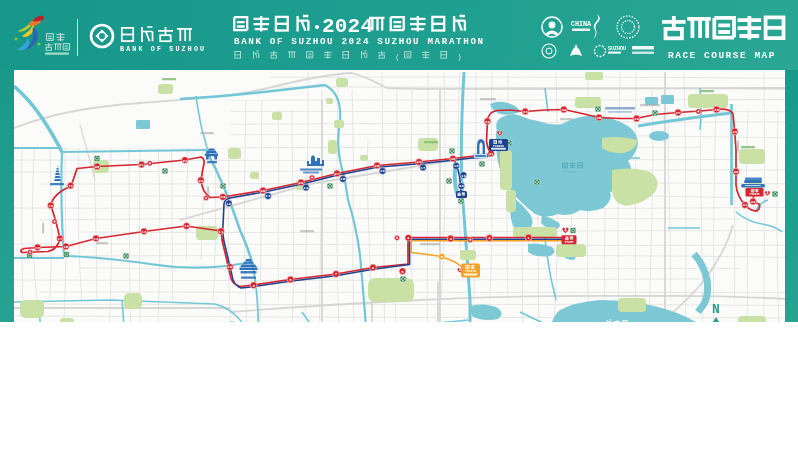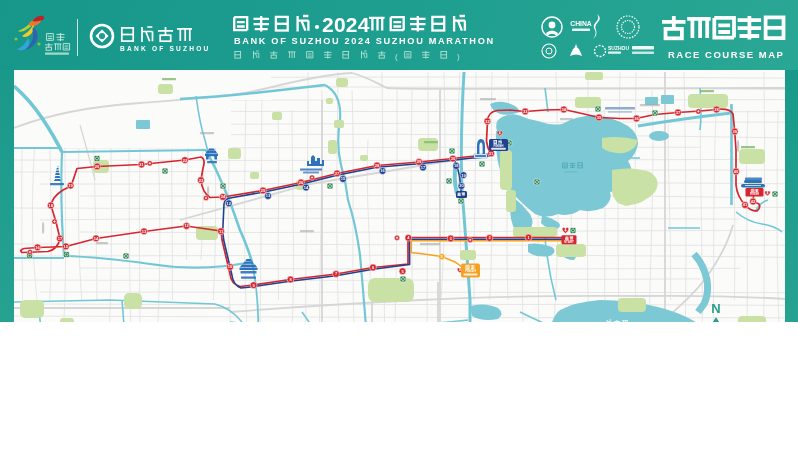--- a/index.html
+++ b/index.html
@@ -1,15 +1,15 @@
 <!DOCTYPE html>
 <html><head><meta charset="utf-8">
 <style>
 html,body{margin:0;padding:0;}
-#page{position:relative;width:798px;height:322px;overflow:hidden;font-family:Liberation Sans, sans-serif;background:#fbfbfa;}
+#page{position:relative;width:798px;height:322px;overflow:hidden;font-family:Liberation Mono, monospace;background:#fbfbfa;}
 #header{position:absolute;left:0;top:0;width:798px;height:70px;background:linear-gradient(100deg,#16978a 0%,#1f9f90 55%,#2aa794 100%);}
 #lband{position:absolute;left:0;top:70px;width:14px;height:282px;background:linear-gradient(180deg,#1a998b,#27a391);}
 #rband{position:absolute;left:785px;top:70px;width:13px;height:282px;background:linear-gradient(180deg,#1a998b,#27a391);}
 #strip{position:absolute;left:0;top:352px;width:798px;height:103px;background:linear-gradient(93deg,#33a08d 0%,#3ea78a 40%,#4fb183 70%,#5cb87d 100%);}
 #strip .dots{position:absolute;inset:0;background-image:radial-gradient(rgba(10,80,60,0.10) 1.3px,rgba(0,0,0,0) 1.4px);background-size:8px 8px;}
 </style></head><body>
 <div id="page">
 
 <div id="header">
 <svg width="798" height="70" viewBox="0 0 798 70" style="position:absolute;left:0;top:0">

